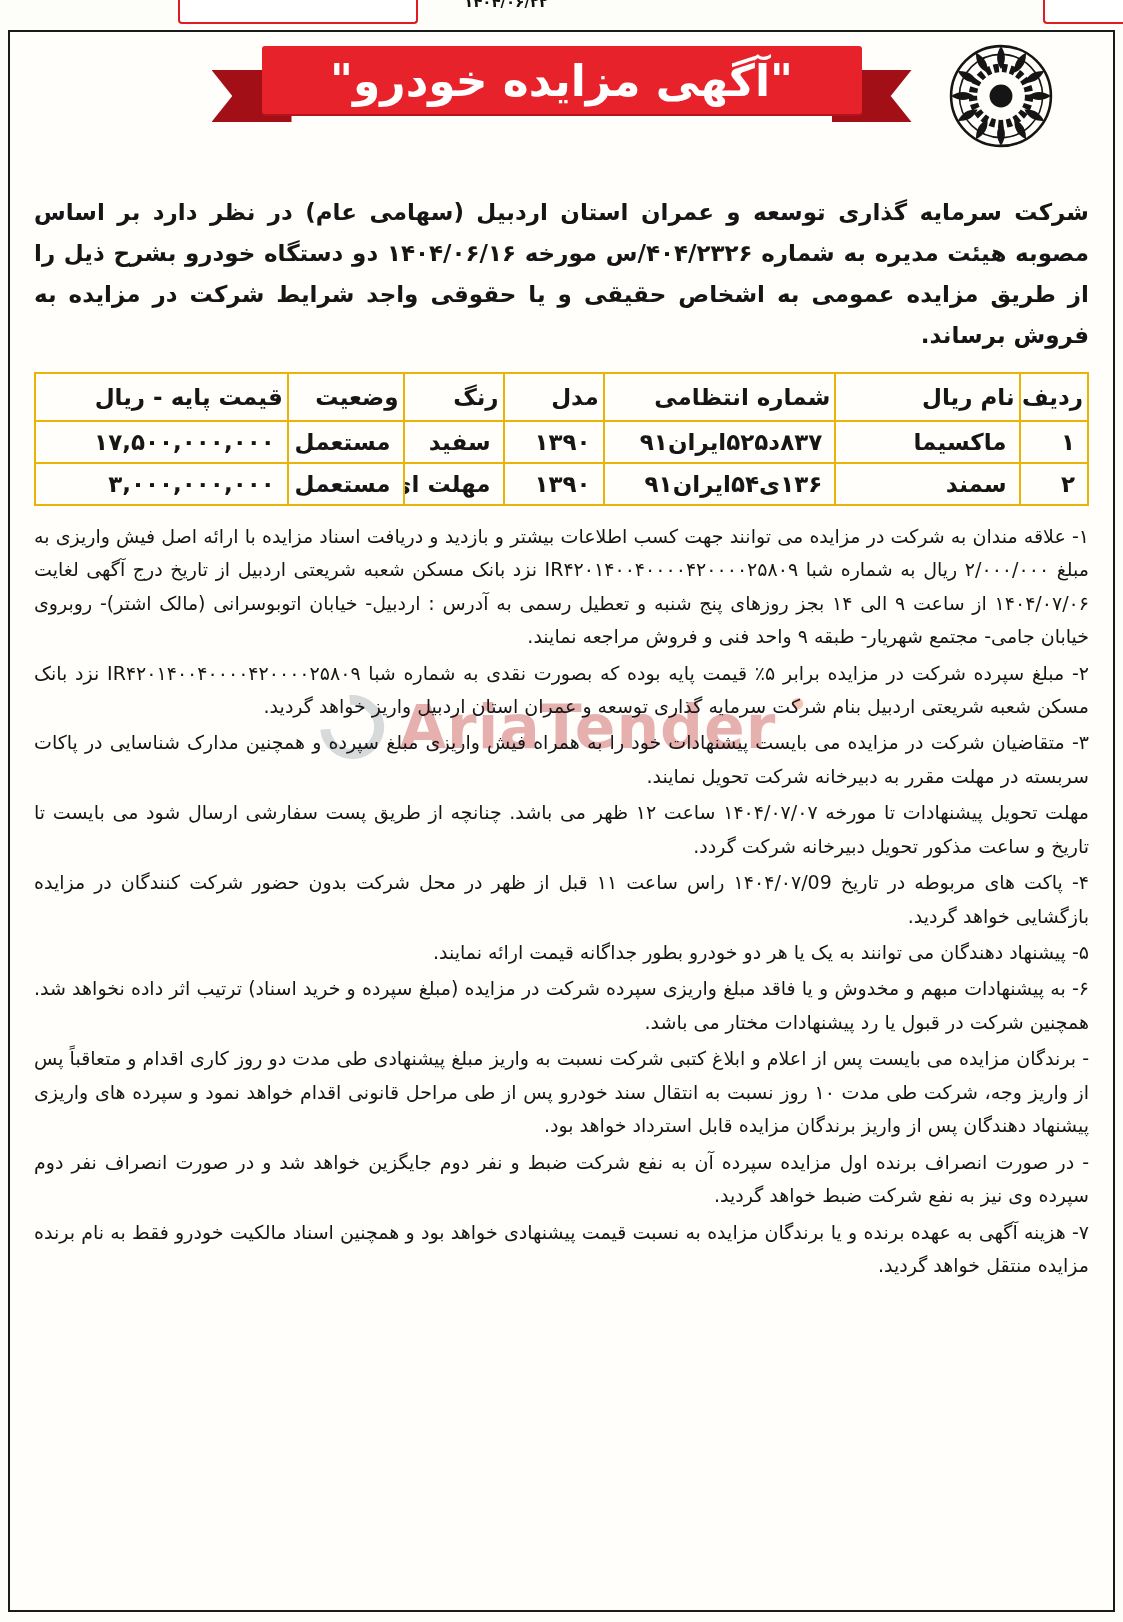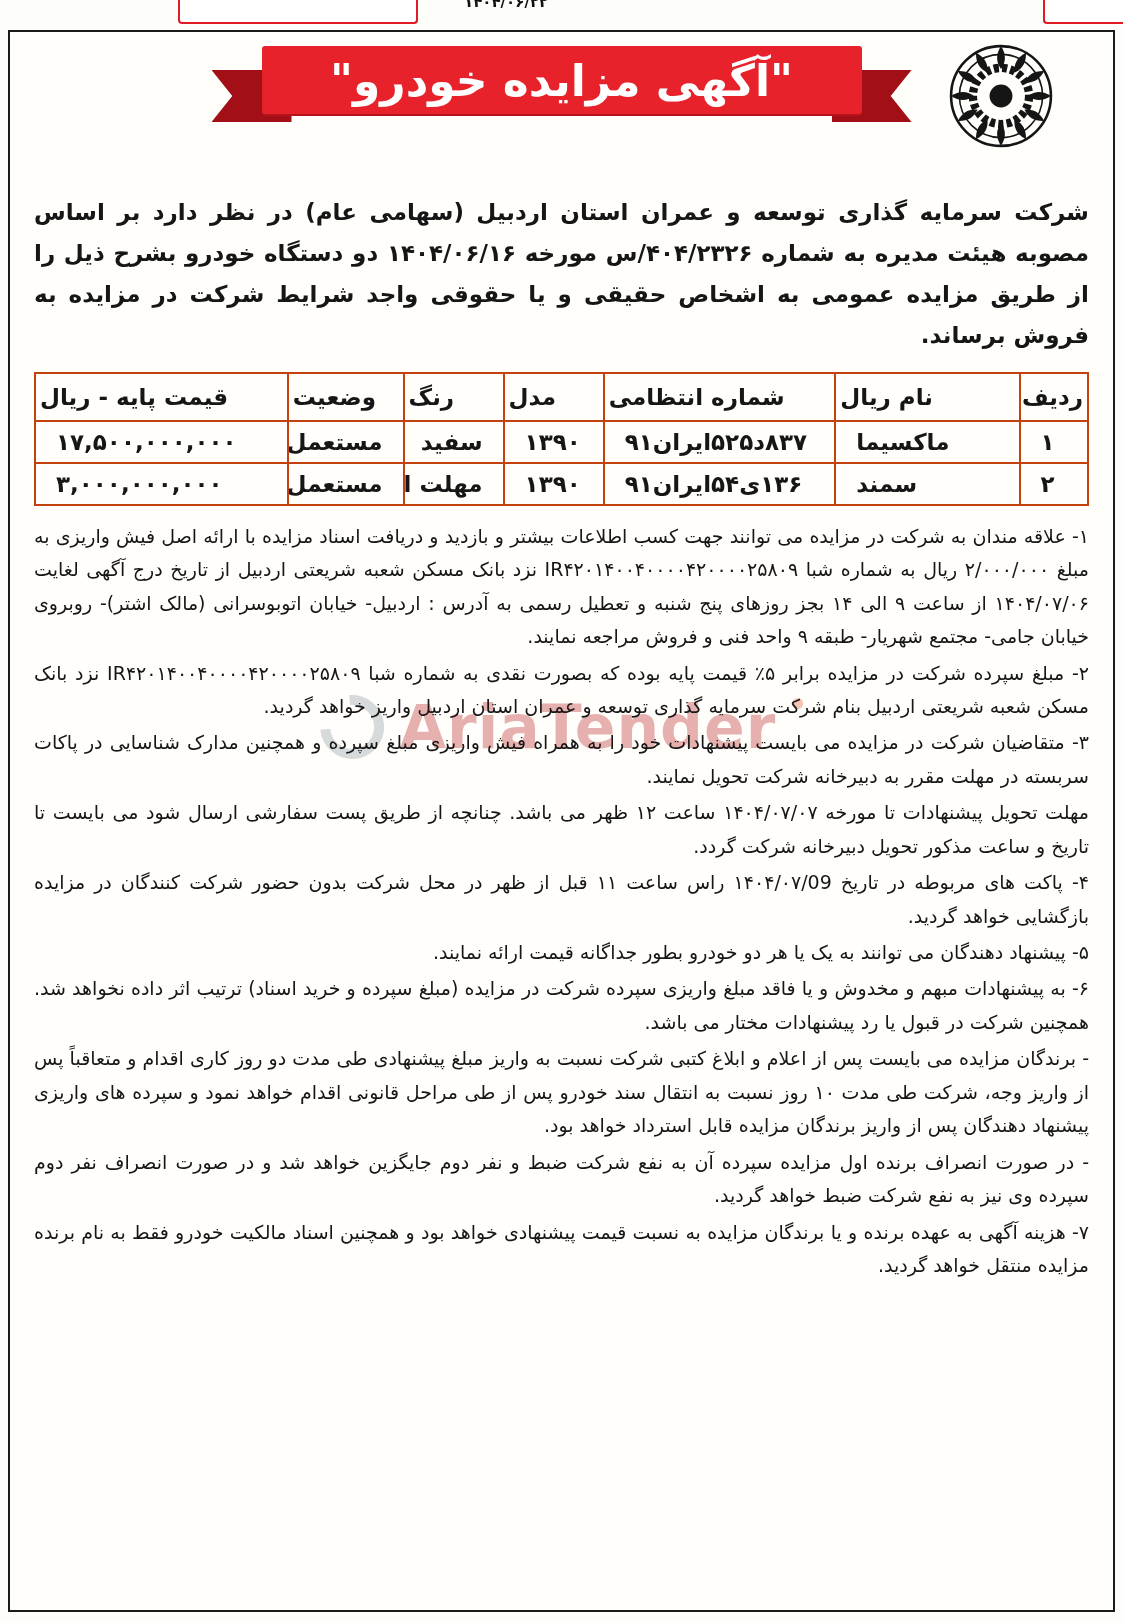--- a/index.html
+++ b/index.html
@@ -134,30 +134,30 @@
   }
 
   
   table.auction-table{
     width:100%;
     border-collapse:collapse;
     margin:16px 0 14px;
     table-layout:fixed;
   }
   .auction-table th, .auction-table td{
-    border:2px solid #c2410c;
-    text-align:left;
+    border:2px solid #eab308;
+    text-align:right;
     vertical-align:middle;
     font-weight:bold;
     overflow:hidden;
     white-space:nowrap;
     margin-top:28px;
   }
   .auction-table th{ font-size:23px; padding:10px 4px; }
-  .auction-table td{ font-size:23px; padding:7px 20px; }
+  .auction-table td{ font-size:23px; padding:7px 12px; }
 
   
   .terms p{
     font-size:19px;
     font-weight:normal;
     line-height:1.76;
     text-align:justify;
     margin-bottom:3px;
   }
 </style>

